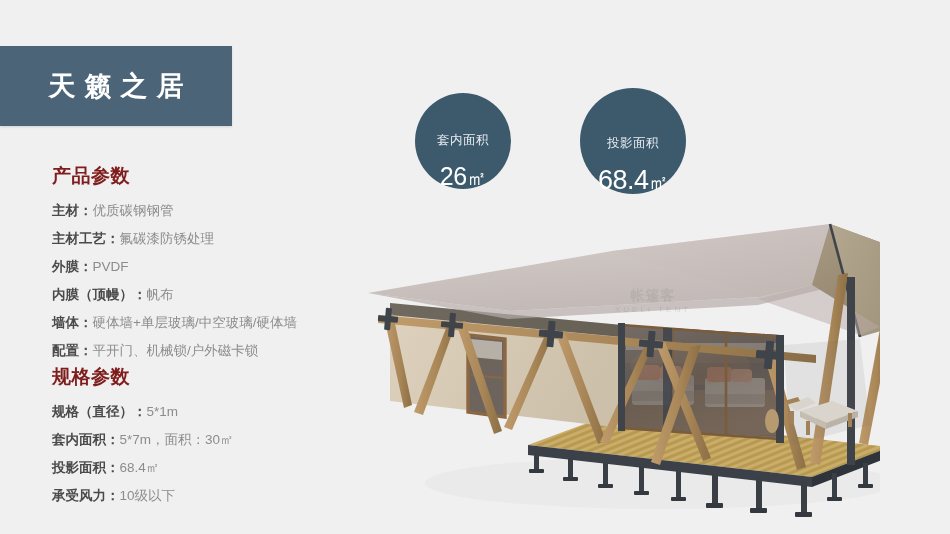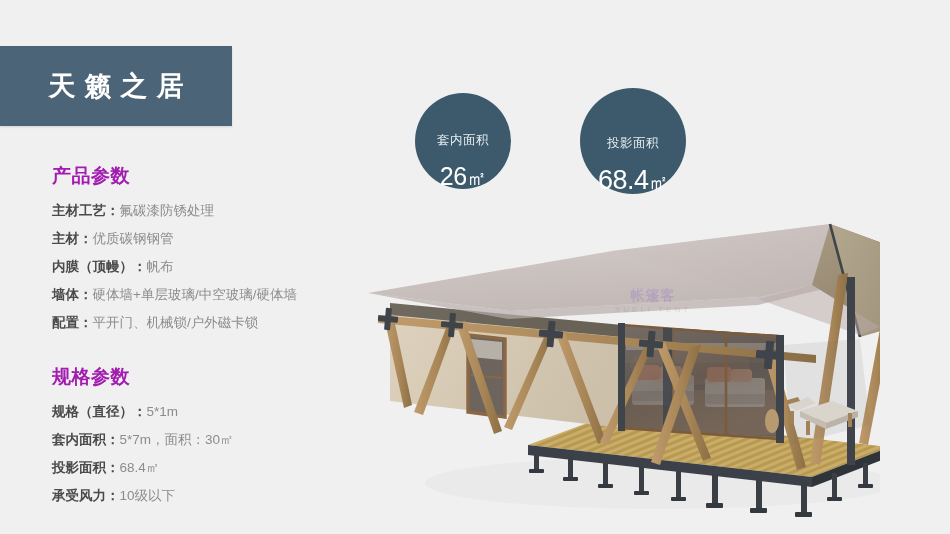--- a/index.html
+++ b/index.html
@@ -46,21 +46,21 @@
 
   
   .spec-section {
     position: absolute;
     left: 52px;
   }
   #section-product { top: 165px; }
   #section-spec    { top: 366px; }
 
   .section-heading {
-    color: #a21caf;
+    color: #7f1d1d;
     font-size: 19px;
     font-weight: bold;
     letter-spacing: 0.5px;
     margin: 0 0 9px 0;
     line-height: 1.2;
   }
   .spec-row {
     font-size: 13.5px;
     line-height: 28px;
     white-space: nowrap;
@@ -125,21 +125,21 @@
     position: absolute;
     left: 198px;
     top: 72px;
     width: 190px;
     height: 60px;
     opacity: 0.16;
     pointer-events: none;
   }
   .wm-text {
     font-size: 14px;
-    color: #6d28d9;
+    color: #737373;
     letter-spacing: 1px;
     text-align: center;
     font-weight: bold;
   }
   .wm-sub {
     font-size: 8px;
     color: #6b5a50;
     letter-spacing: 3px;
     text-align: center;
   }
@@ -150,24 +150,27 @@
 <div id="page">
 
   <div class="title-banner">
     <span class="title-text">天籁之居</span>
   </div>
 
   <div class="spec-section" id="section-product">
     <div class="section-heading">产品参数</div>
 
     <div class="spec-row">
+      <span class="k">主材：</span><span class="v">优质碳钢钢管</span>
+    </div>
+    <div class="spec-row">
       <span class="k">主材工艺：</span><span class="v">氟碳漆防锈处理</span>
     </div>
     <div class="spec-row">
-      <span class="k">主材：</span><span class="v">优质碳钢钢管</span>
+      <span class="k">外膜：</span><span class="v">PVDF</span>
     </div>
     <div class="spec-row">
       <span class="k">内膜（顶幔）：</span><span class="v">帆布</span>
     </div>
     <div class="spec-row">
       <span class="k">墙体：</span><span class="v">硬体墙+单层玻璃/中空玻璃/硬体墙</span>
     </div>
     <div class="spec-row">
       <span class="k">配置：</span><span class="v">平开门、机械锁/户外磁卡锁</span>
     </div>

